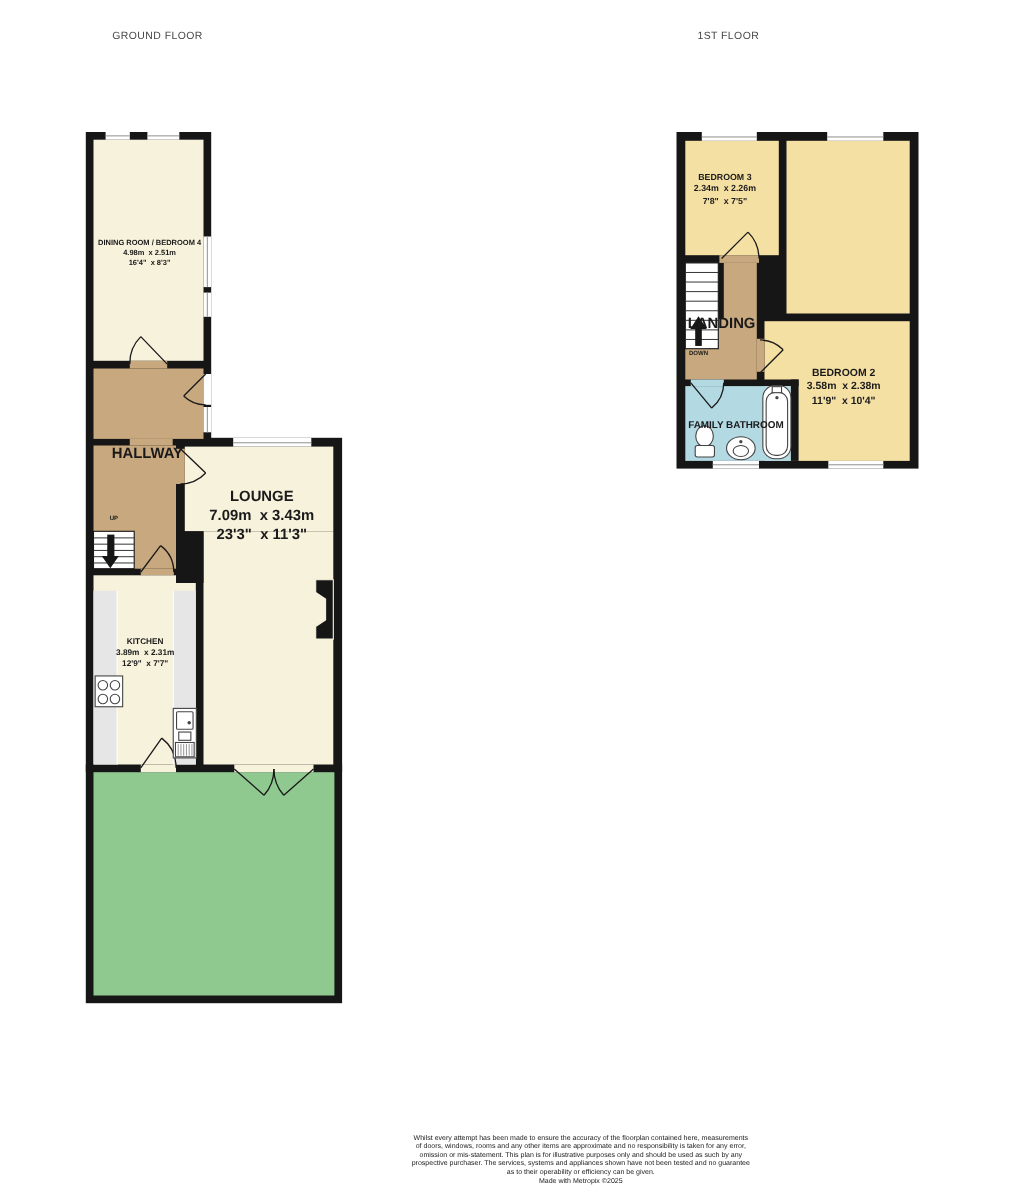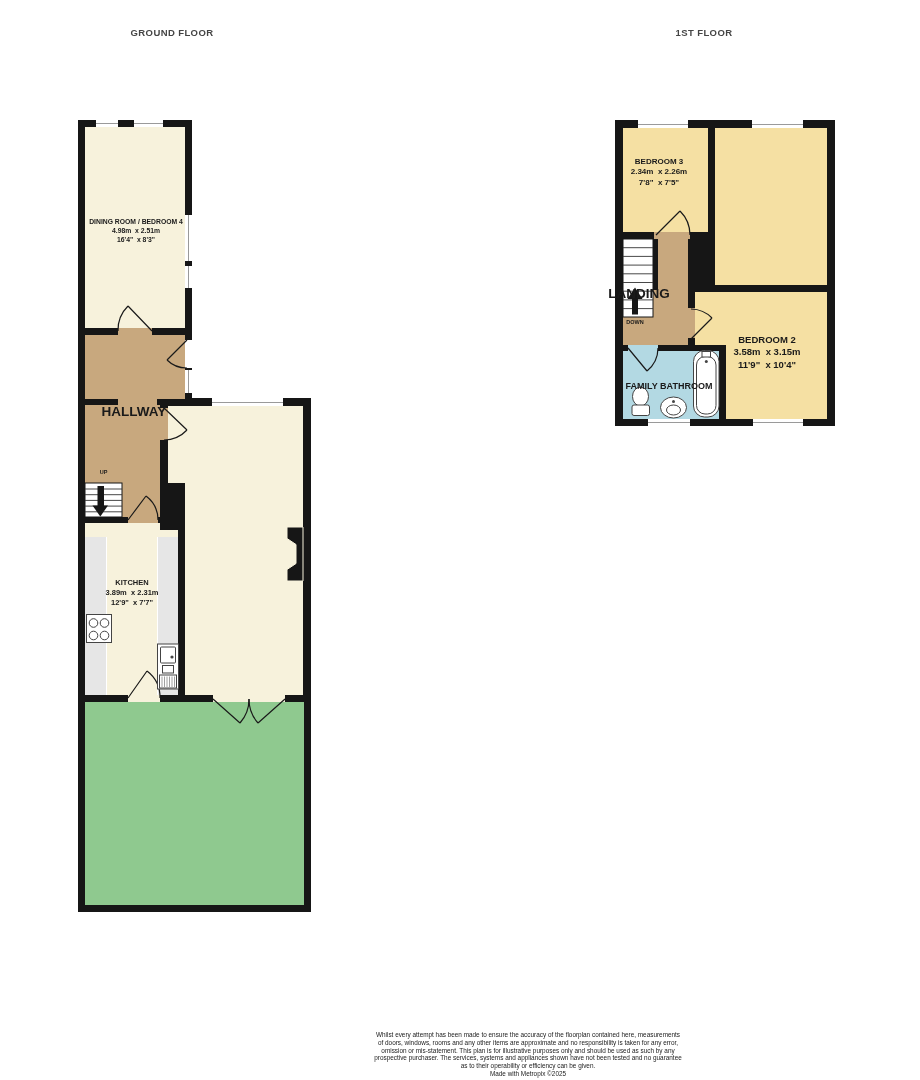--- a/index.html
+++ b/index.html
@@ -6,21 +6,21 @@
   .canvas{position:relative;width:920px;height:1080px;background:#ffffff;overflow:hidden;
           font-family:"Liberation Sans",sans-serif;}
   .abs{position:absolute;}
   .base{position:absolute;background:var(--wall);}
   .room{position:absolute;}
   .win{position:absolute;background:#ffffff;}
   .win.h::after{content:"";position:absolute;left:0;right:0;top:50%;height:1px;margin-top:-0.5px;background:#9a9a9a;}
   .win.v::after{content:"";position:absolute;top:0;bottom:0;left:50%;width:1px;margin-left:-0.5px;background:#9a9a9a;}
   .lbl{position:absolute;text-align:center;font-weight:bold;color:var(--label);line-height:1.3;}
   .lbl .dim{white-space:pre;}
-  .floor-title{position:absolute;text-align:center;font-weight:bold;color:var(--floor_label);
+  .floor-title{position:absolute;text-align:left;font-weight:normal;color:var(--floor_label);
                font-size:9.5px;letter-spacing:0.4px;}
   .tiny{position:absolute;text-align:center;font-weight:bold;color:var(--label);font-size:5.5px;}
   .footer{position:absolute;left:338px;top:1031px;width:380px;text-align:center;
           font-size:6.4px;line-height:7.8px;color:var(--footer_text);}
   .footer span{display:block;}
   svg.overlay{position:absolute;left:0;top:0;}
 </style>
 </head>
 <body>
 
@@ -147,44 +147,49 @@
   <div class="lbl" style="left:81px;top:218px;width:110px;font-size:6.8px;">
     <div class="nm">DINING ROOM / BEDROOM 4</div>
     <div class="dim">4.98m  x 2.51m</div>
     <div class="dim">16'4"  x 8'3"</div>
   </div>
 
   <div class="lbl" style="left:79px;top:360px;width:110px;font-size:13.5px;margin-top:43px;">
     <div class="nm">HALLWAY</div>
   </div>
 
+  <div class="lbl" style="left:172px;top:442px;width:132px;font-size:13.5px;">
+    <div class="nm">LOUNGE</div>
+    <div class="dim">7.09m  x 3.43m</div>
+    <div class="dim">23'3"  x 11'3"</div>
+  </div>
 
   <div class="lbl" style="left:77px;top:578px;width:110px;font-size:7.5px;">
     <div class="nm">KITCHEN</div>
     <div class="dim">3.89m  x 2.31m</div>
     <div class="dim">12'9"  x 7'7"</div>
   </div>
 
 
   <div class="tiny" style="left:85px;top:469px;width:37px;">UP</div>
 
   <div class="lbl" style="left:623px;top:157px;width:72px;font-size:8px;">
     <div class="nm">BEDROOM 3</div>
     <div class="dim">2.34m  x 2.26m</div>
     <div class="dim">7'8"  x 7'5"</div>
   </div>
 
 
   <div class="lbl" style="left:706px;top:334px;width:122px;font-size:9.5px;">
     <div class="nm">BEDROOM 2</div>
-    <div class="dim">3.58m  x 3.15m</div>
+    <div class="dim">3.58m  x 2.38m</div>
     <div class="dim">11'9"  x 10'4"</div>
   </div>
 
-  <div class="lbl" style="left:594px;top:285px;width:90px;font-size:13.5px;">
+  <div class="lbl" style="left:611px;top:285px;width:90px;font-size:13.5px;">
     <div class="nm">LANDING</div>
   </div>
 
   <div class="tiny" style="left:616px;top:319px;width:38px;">DOWN</div>
 
   <div class="lbl" style="left:615px;top:381px;width:108px;font-size:9px;">
     <div class="nm">FAMILY BATHROOM</div>
   </div>
 
   <div class="footer">

